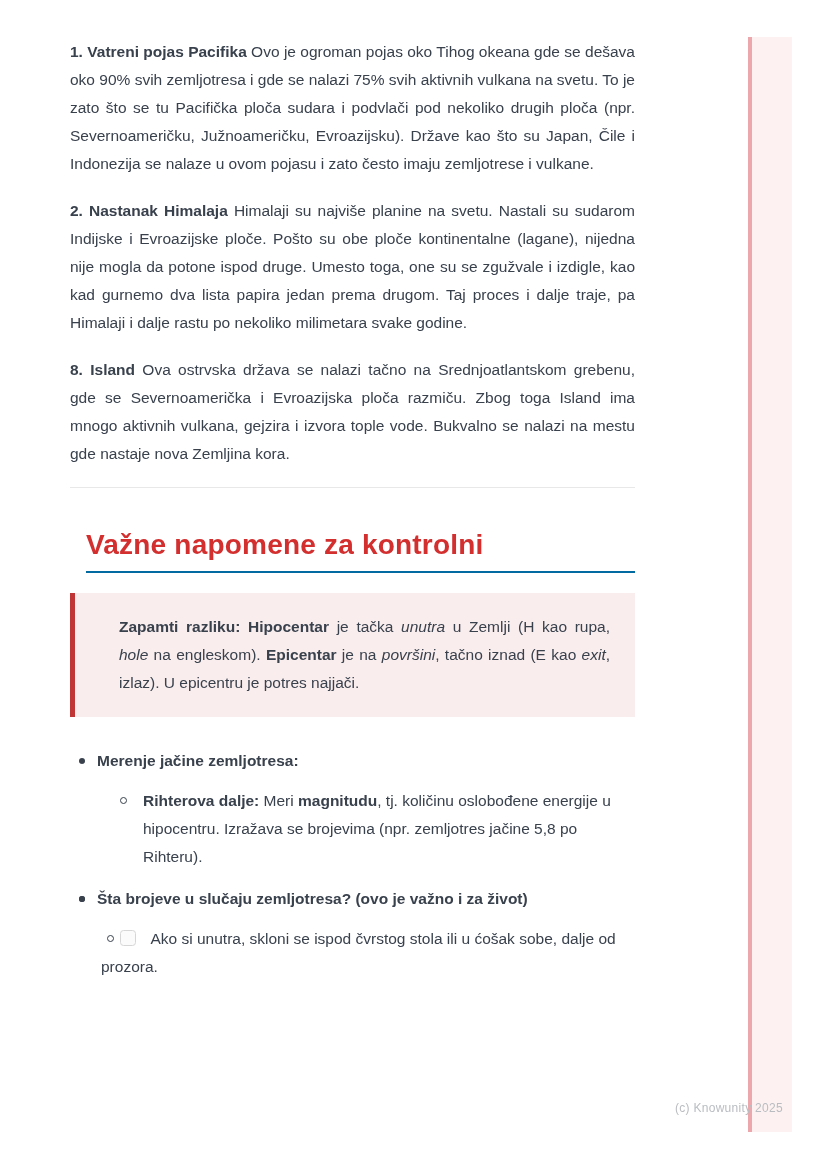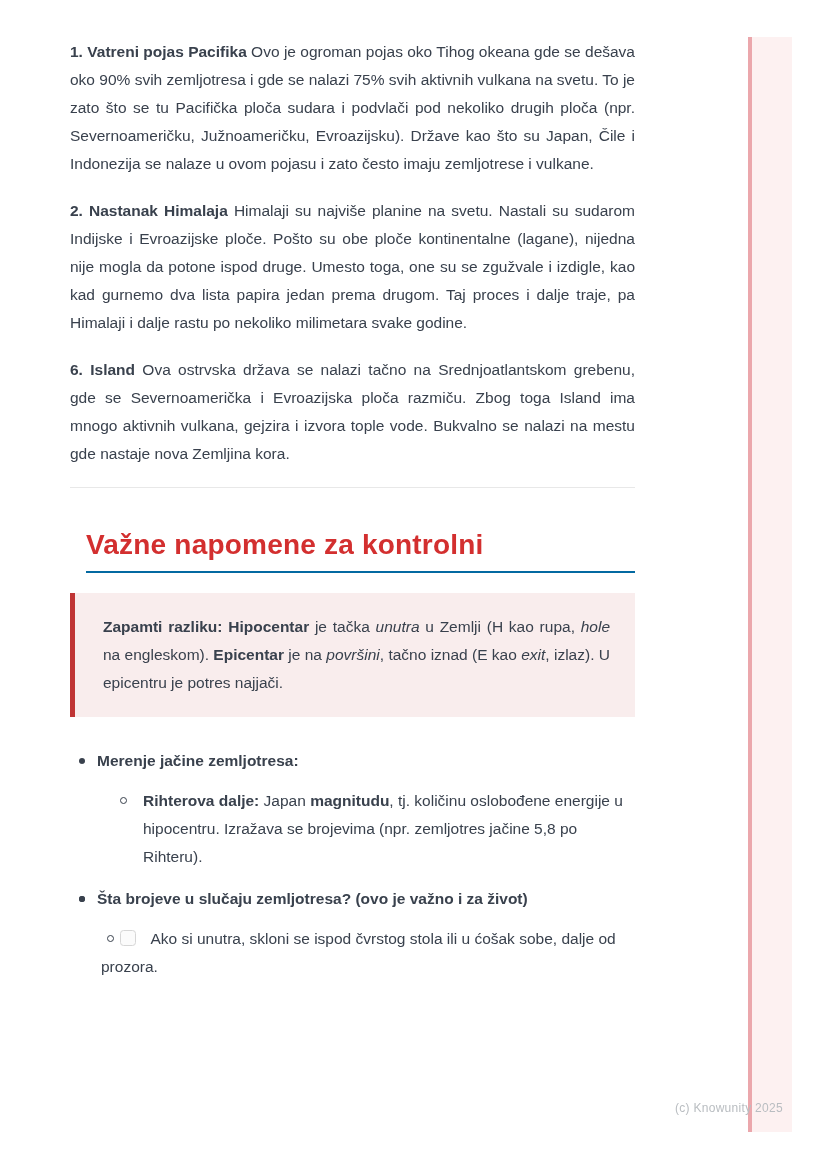--- a/index.html
+++ b/index.html
@@ -52,21 +52,21 @@
     color: #d32f2f;
     font-size: 28px;
     line-height: 34px;
     font-weight: 700;
     letter-spacing: 0.2px;
   }
 
   .callout {
     background: #f9eded;
     border-left: 5px solid #c03535;
-    padding: 20px 25px 20px 28px;
+    padding: 20px 25px 20px 44px;
   }
   .callout-text {
     margin: 0;
     font-size: 15.5px;
     line-height: 28px;
     text-align: justify;
   }
 
   ul.notes-list, ul.sub-list { list-style: none; margin: 0; padding: 0; }
   ul.notes-list { margin-top: 30px; }
@@ -115,39 +115,39 @@
 <div class="page">
 
   <div class="side-bar"></div>
 
   <div class="content">
 
     <p class="para"><span class="seg-b ">1. Vatreni pojas Pacifika</span><span class=""> Ovo je ogroman pojas oko Tihog okeana gde se dešava oko 90% svih zemljotresa i gde se nalazi 75% svih aktivnih vulkana na svetu. To je zato što se tu Pacifička ploča sudara i podvlači pod nekoliko drugih ploča (npr. Severnoameričku, Južnoameričku, Evroazijsku). Države kao što su Japan, Čile i Indonezija se nalaze u ovom pojasu i zato često imaju zemljotrese i vulkane.</span></p>
 
     <p class="para"><span class="seg-b ">2. Nastanak Himalaja</span><span class=""> Himalaji su najviše planine na svetu. Nastali su sudarom Indijske i Evroazijske ploče. Pošto su obe ploče kontinentalne (lagane), nijedna nije mogla da potone ispod druge. Umesto toga, one su se zgužvale i izdigle, kao kad gurnemo dva lista papira jedan prema drugom. Taj proces i dalje traje, pa Himalaji i dalje rastu po nekoliko milimetara svake godine.</span></p>
 
-    <p class="para"><span class="seg-b ">6. Island</span><span class=""> Ova ostrvska država se nalazi tačno na Srednjoatlantskom grebenu, gde se Severnoamerička i Evroazijska ploča razmiču. Zbog toga Island ima mnogo aktivnih vulkana, gejzira i izvora tople vode. Bukvalno se nalazi na mestu gde nastaje nova Zemljina kora.</span></p>
+    <p class="para"><span class="seg-b ">8. Island</span><span class=""> Ova ostrvska država se nalazi tačno na Srednjoatlantskom grebenu, gde se Severnoamerička i Evroazijska ploča razmiču. Zbog toga Island ima mnogo aktivnih vulkana, gejzira i izvora tople vode. Bukvalno se nalazi na mestu gde nastaje nova Zemljina kora.</span></p>
 
     <hr class="divider">
 
     <h1 class="section-title">Važne napomene za kontrolni</h1>
 
     <div class="callout">
       <p class="callout-text"><span class="seg-b ">Zapamti razliku: Hipocentar</span><span class=""> je tačka </span><span class="seg-i">unutra</span><span class=""> u Zemlji (H kao rupa, </span><span class="seg-i">hole</span><span class=""> na engleskom). </span><span class="seg-b ">Epicentar</span><span class=""> je na </span><span class="seg-i">površini</span><span class="">, tačno iznad (E kao </span><span class="seg-i">exit</span><span class="">, izlaz). U epicentru je potres najjači.</span></p>
     </div>
 
     <ul class="notes-list">
 
       <li class="li1">
         <span class="dot"></span>
         <span class="li-text"><span class="seg-b ">Merenje jačine zemljotresa:</span></span>
         <ul class="sub-list">
           <li class="li2">
             <span class="ring"></span>
-            <span class="li-text"><span class="seg-b ">Rihterova dalje:</span><span class=""> Japan </span><span class="seg-b ">magnitudu</span><span class="">, tj. količinu oslobođene energije u hipocentru. Izražava se brojevima (npr. zemljotres jačine 5,8 po Rihteru).</span></span>
+            <span class="li-text"><span class="seg-b ">Rihterova dalje:</span><span class=""> Meri </span><span class="seg-b ">magnitudu</span><span class="">, tj. količinu oslobođene energije u hipocentru. Izražava se brojevima (npr. zemljotres jačine 5,8 po Rihteru).</span></span>
           </li>
         </ul>
       </li>
 
       <li class="li1 italic-item">
         <span class="dot"></span>
       </li>
 
       <li class="li1">
         <span class="dot"></span>

